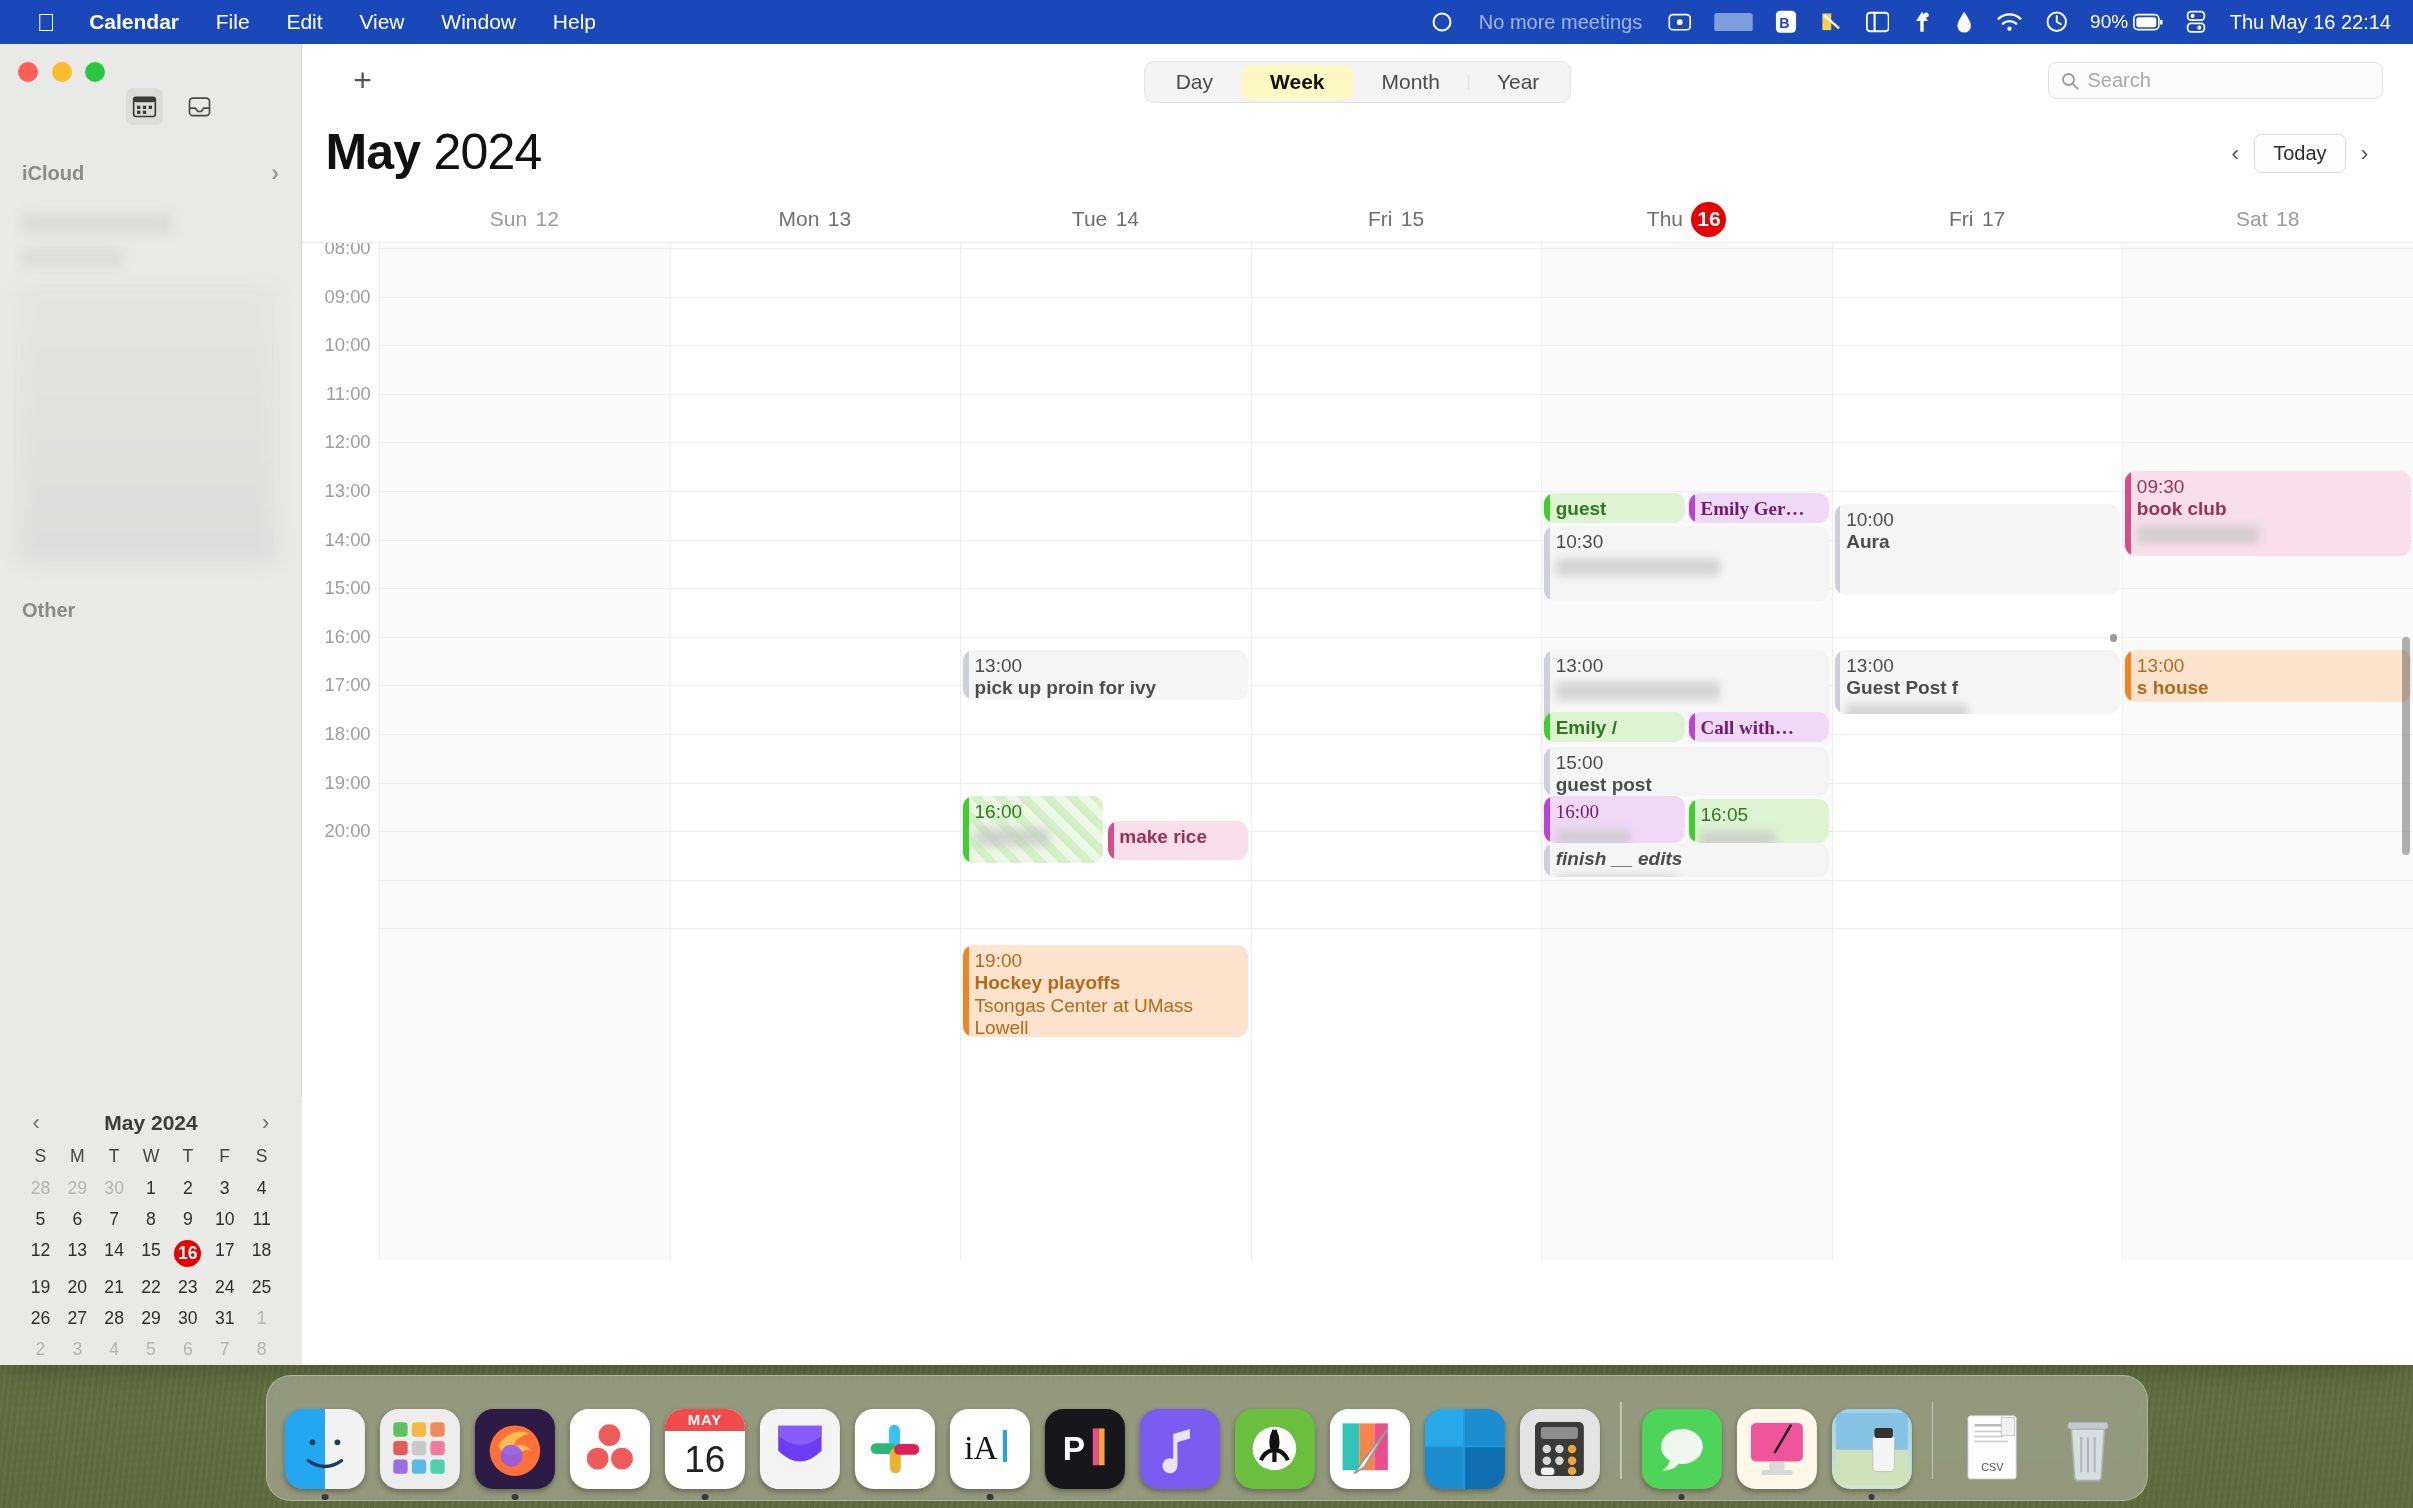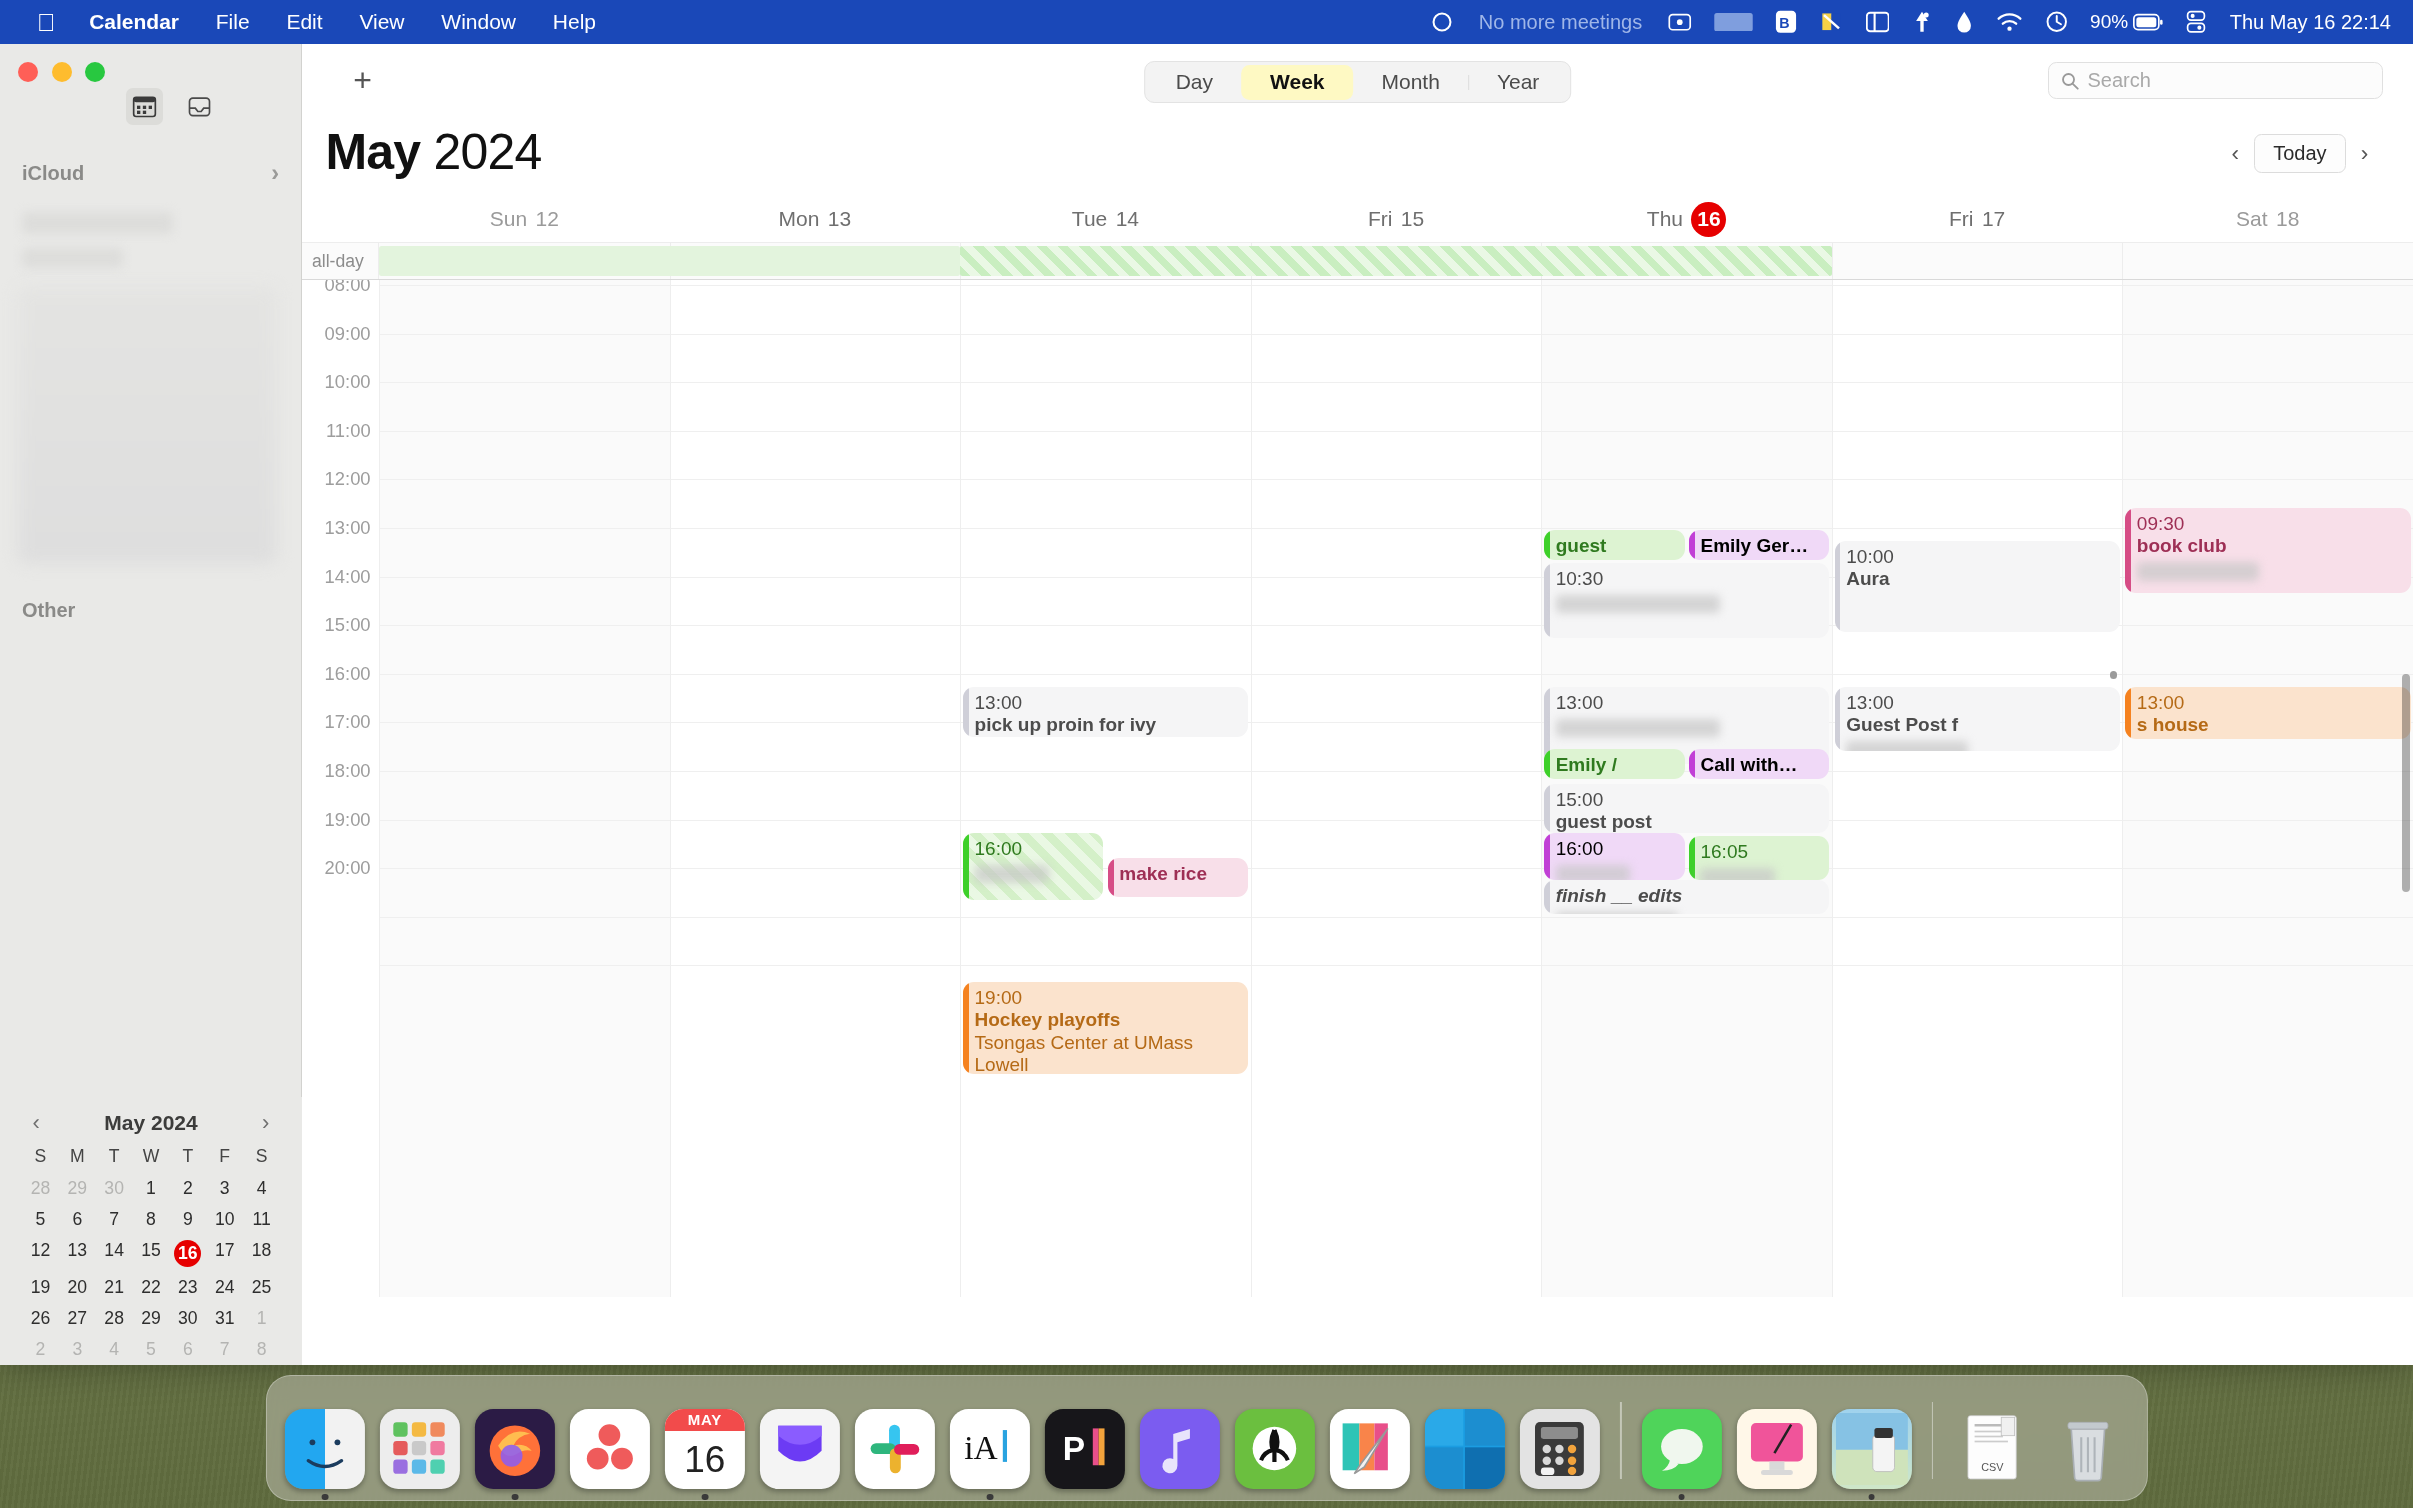--- a/index.html
+++ b/index.html
@@ -210,21 +210,21 @@
 
   .ev.gray{ background:#f5f5f6; color:#4c4c4c; }
   .ev.gray .bar{ background:#cfcfd8; }
   .ev.green{ background:#ddf3d2; color:#2f7a1f; }
   .ev.green .bar{ background:#3ed02a; }
   .ev.greenhatch{
     background:repeating-linear-gradient(45deg,#d4f0c8 0 8.4px,#eaf8e4 8.4px 17px);
     color:#2f7a1f;
   }
   .ev.greenhatch .bar{ background:#3ed02a; }
-  .ev.purple{ background:#f0d9f7; color:#000000; }
+  .ev.purple{ background:#f0d9f7; color:#701a75;font-family:Liberation Serif, serif; }
   .ev.purple .bar{ background:#c13fd6; }
   .ev.pink{ background:#f8dfe9; color:#9e2f55; }
   .ev.pink .bar{ background:#d64d86; }
   .ev.orange{ background:#fbe3cd; color:#b56a16; }
   .ev.orange .bar{ background:#f58220; }
 
   .redact{
     display:inline-block; border-radius:4.2px;
     background:rgba(200,200,200,.72); filter:blur(4.2px);
     vertical-align:middle;
@@ -516,33 +516,20 @@
         <div class="dhcell weekday">
           <span>Fri</span>
           <span>17</span>
         </div>
         <div class="dhcell">
           <span>Sat</span>
           <span>18</span>
         </div>
       </div>
 
-    <div id="allday">
-      <div id="allday-label">all-day</div>
-      <div id="allday-track">
-          <div class="ad-col" style="left: 14.2857%;"></div>
-          <div class="ad-col" style="left: 28.5714%;"></div>
-          <div class="ad-col" style="left: 42.8571%;"></div>
-          <div class="ad-col" style="left: 57.1429%;"></div>
-          <div class="ad-col" style="left: 71.4286%;"></div>
-          <div class="ad-col" style="left: 85.7143%;"></div>
-          <div class="ad-bar ad-solid" style="left: 0%; width: 28.5714%;"></div>
-          <div class="ad-bar ad-hatch" style="left: 28.5714%; width: 42.8571%;"></div>
-        </div>
-    </div>
 
     <div id="gridwrap">
       <div id="timecol">
           <div class="tlabel" style="top: 5px;">08:00</div>
           <div class="tlabel" style="top: 54px;">09:00</div>
           <div class="tlabel" style="top: 102px;">10:00</div>
           <div class="tlabel" style="top: 151px;">11:00</div>
           <div class="tlabel" style="top: 199px;">12:00</div>
           <div class="tlabel" style="top: 248px;">13:00</div>
           <div class="tlabel" style="top: 297px;">14:00</div>

